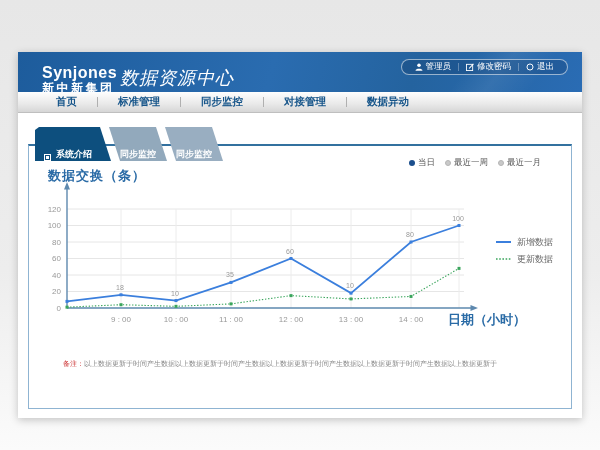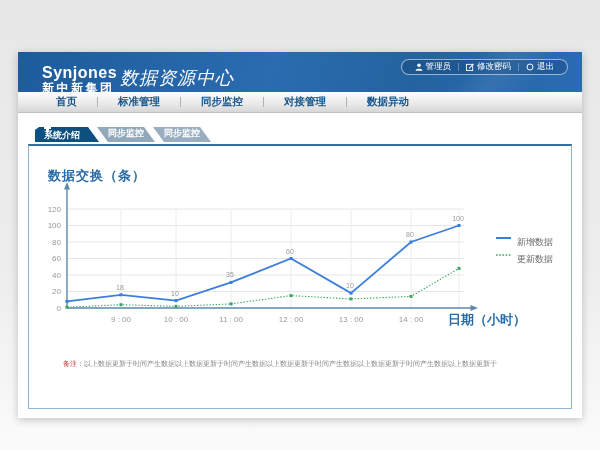--- a/index.html
+++ b/index.html
@@ -22,42 +22,42 @@
   .userpill .sep { width:1px; height:8px; background:rgba(255,255,255,.3); }
   .icn { display:inline-block; line-height:0; }
   
   .nav { position:absolute; left:0; top:40px; width:100%; height:21px;
     background:linear-gradient(#fefefe,#e9e9e9 60%,#d6d6d6); border-bottom:1px solid #bfbfbf;
     display:flex; align-items:center; }
   .nav .nav-item { color:#155489; font-size:10.5px; font-weight:bold; padding:0 20px; white-space:nowrap; }
   .nav .nsep { width:1px; height:10px; background:#b0b0b0; }
   
   .tabs { position:absolute; left:17px; top:75px; height:17px; display:flex; }
-  .tab { height:15px; color:#fff; font-size:9px; font-weight:bold; display:flex; align-items:flex-start; white-space:nowrap;flex-direction:column; }
+  .tab { height:34px; color:#fff; font-size:9px; font-weight:bold; display:flex; align-items:flex-end; white-space:nowrap; }
   .tab.active { background:#0d4f7e; padding:0 19px 0 9px; z-index:3;
     clip-path:polygon(0 100%, 0 3px, 4px 0, calc(100% - 11px) 0, 100% 100%); }
   .tab.gray { background:#92a9bc; padding:0 11px; margin-left:-2px;
     clip-path:polygon(0 0, calc(100% - 11px) 0, 100% 100%, 11px 100%); }
   .tab.gray.t3 { z-index:1; background:#99aec1; }
   .tab.gray.t2 { z-index:2; }
   .tab .tabicon { width:7px; height:7px; border:1px solid #fff; margin-right:5px; position:relative; }
   .tab .tabicon::after { content:""; position:absolute; left:1px; top:1px; width:3px; height:3px; background:#fff; }
   
   .panel { position:absolute; left:10px; top:92px; width:544px; height:265px; background:#fff;
     border:1px solid #8fb4d2; border-top:2px solid #33719f; }
   .ylabel { position:absolute; left:19px; top:21px; color:#2a6ba6; font-size:13px; font-weight:bold; letter-spacing:1px; }
   .radios { position:absolute; right:30px; top:11px; display:flex; align-items:center; gap:10px; }
   .radio { display:flex; align-items:center; gap:3px; font-size:8.5px; color:#555; }
   .radio .dot { width:6px; height:6px; border-radius:50%; }
   .radio .dot.sel { background:#1c4f8d; }
   .radio .dot.uns { background:#c9c9c9; border:1px solid #b5b5b5; }
   .chartwrap { position:absolute; left:10px; top:30px; }
   .xlabel { position:absolute; left:419px; top:165px; color:#2a6ba6; font-size:13px; font-weight:bold; }
   .legend { position:absolute; left:467px; top:90px; }
-  .legenditem { display:flex; align-items:flex-start; gap:6px; margin-bottom:5px; font-size:9px; color:#666; height:12px; }
+  .legenditem { display:flex; align-items:center; gap:6px; margin-bottom:5px; font-size:9px; color:#666; height:12px; }
   .note { position:absolute; left:34px; top:213px; font-size:7px; color:#8a8a8a; white-space:nowrap; }
   .note .red { color:#cc3333; }
 </style>
 </head>
 <body>
 
 <div class="window">
   <div class="header">
     <div class="logo">
       <div class="l1">Synjones</div>
@@ -116,20 +116,34 @@
     </div>
     <div class="tab gray t2">
         <span>同步监控</span>
       </div>
     <div class="tab gray t3">
         <span>同步监控</span>
       </div>
   </div>
 
   <div class="panel">
+    <div class="radios">
+      <span class="radio">
+        <span class="dot sel"></span>
+        <span>当日</span>
+      </span>
+      <span class="radio">
+        <span class="dot uns"></span>
+        <span>最近一周</span>
+      </span>
+      <span class="radio">
+        <span class="dot uns"></span>
+        <span>最近一月</span>
+      </span>
+    </div>
     <div class="ylabel">数据交换（条）</div>
     <div class="chartwrap">
       <svg id="chart" width="450" height="160" viewBox="0 0 450 160">
           <text x="22" y="134.5" text-anchor="end" font-size="8" fill="#999">0</text>
           <line x1="28" y1="115.5" x2="425" y2="115.5" stroke="#e6e6e6" stroke-width="1"></line>
           <text x="22" y="118" text-anchor="end" font-size="8" fill="#999">20</text>
           <line x1="28" y1="99" x2="425" y2="99" stroke="#e6e6e6" stroke-width="1"></line>
           <text x="22" y="101.5" text-anchor="end" font-size="8" fill="#999">40</text>
           <line x1="28" y1="82.5" x2="425" y2="82.5" stroke="#e6e6e6" stroke-width="1"></line>
           <text x="22" y="85" text-anchor="end" font-size="8" fill="#999">60</text>

